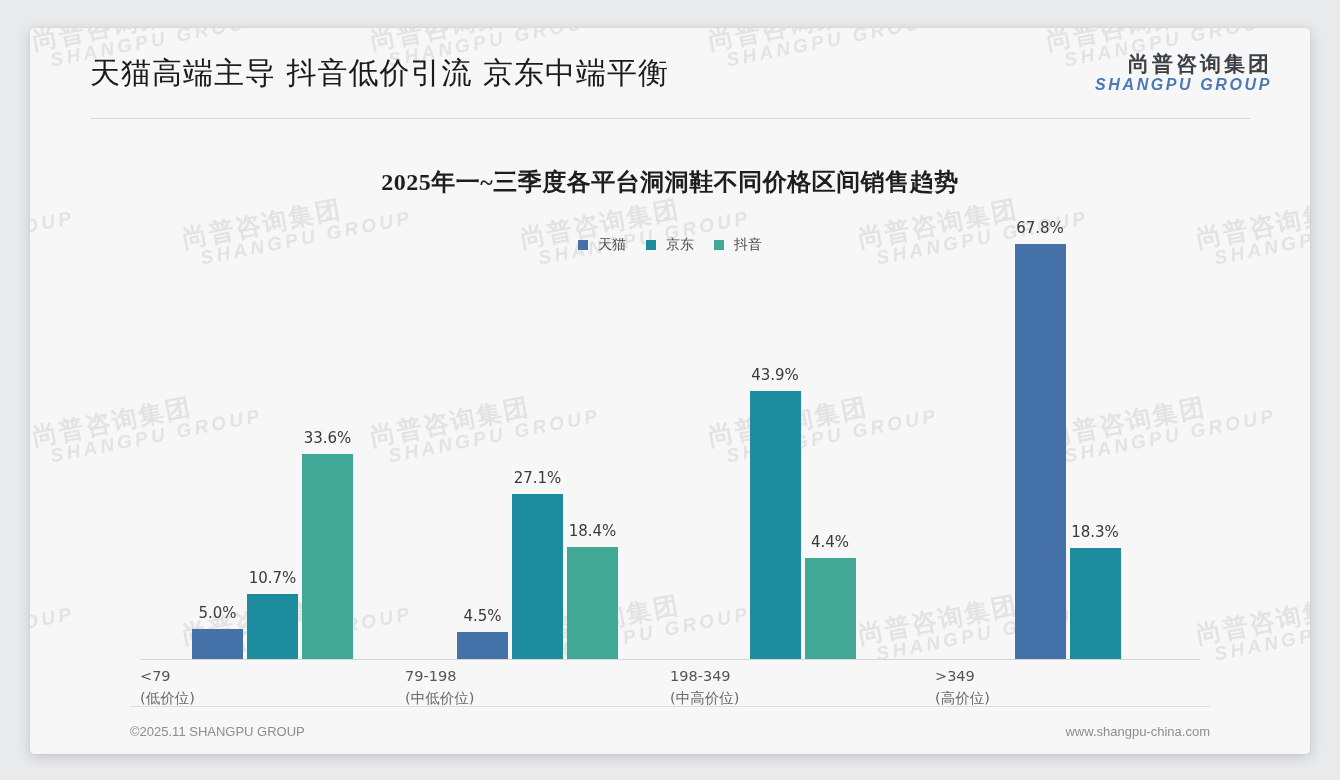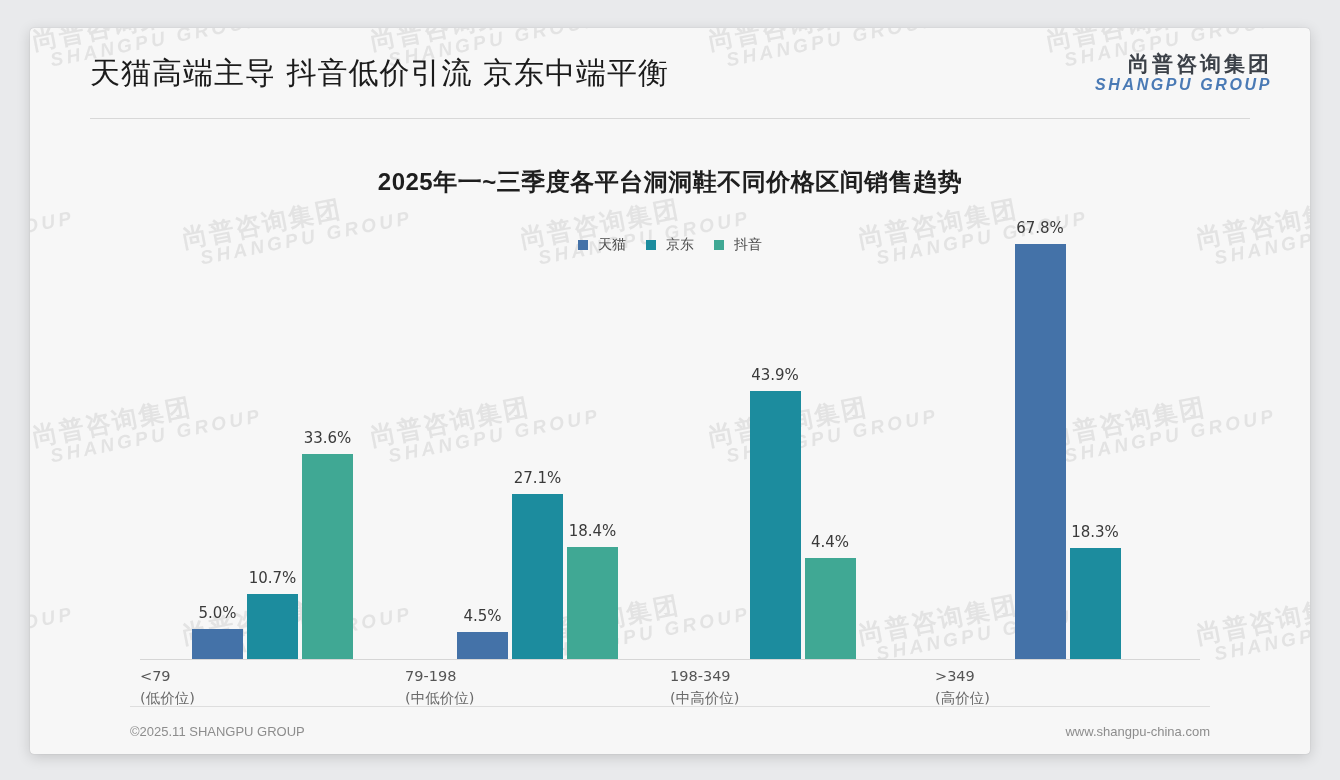--- a/index.html
+++ b/index.html
@@ -123,21 +123,21 @@
 
   #chart-title {
     position: absolute;
     top: 48px;
     width: 100%;
     text-align: center;
     font-size: 24px;
     font-weight: 700;
     color: #1e1e1e;
     letter-spacing: 0.5px;
-    font-family: Liberation Sans, sans-serif;
+    font-family: Liberation Serif, serif;
   }
 
   #chart-legend {
     position: absolute;
     top: 118px;
     width: 100%;
     display: flex;
     justify-content: center;
     align-items: center;
     gap: 20px;

